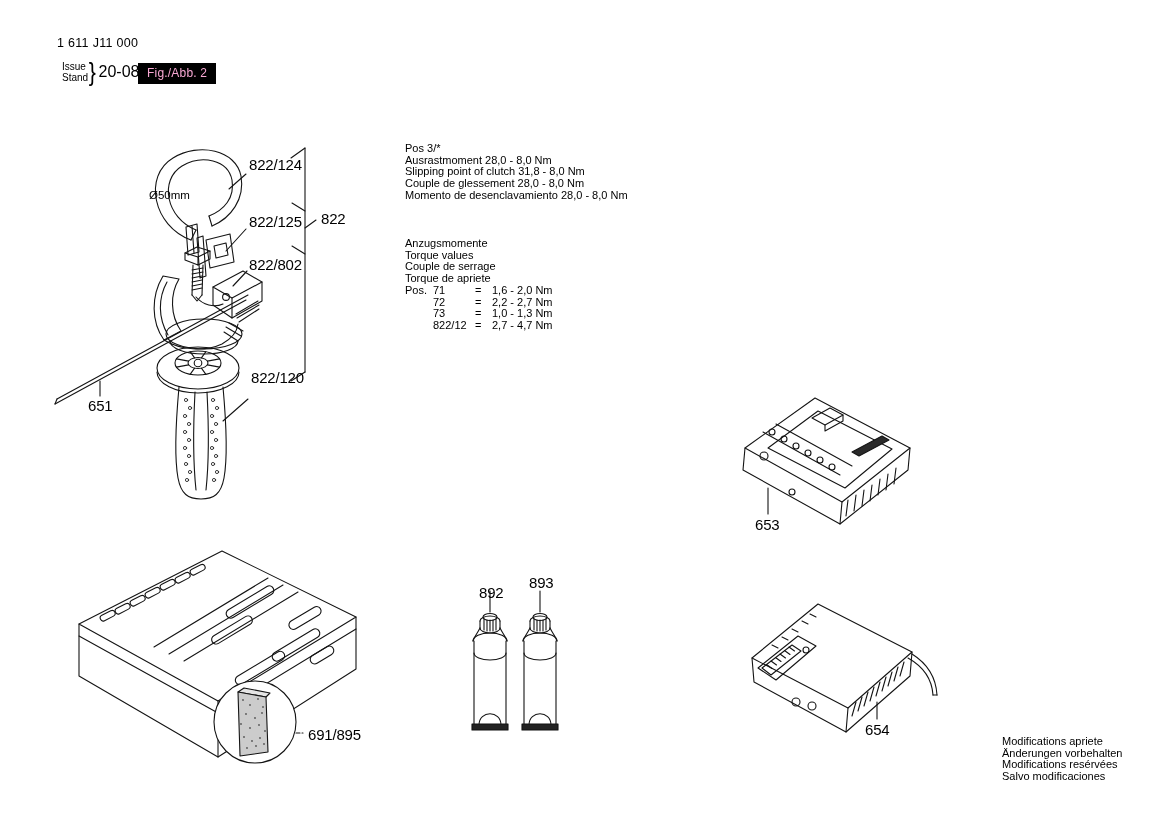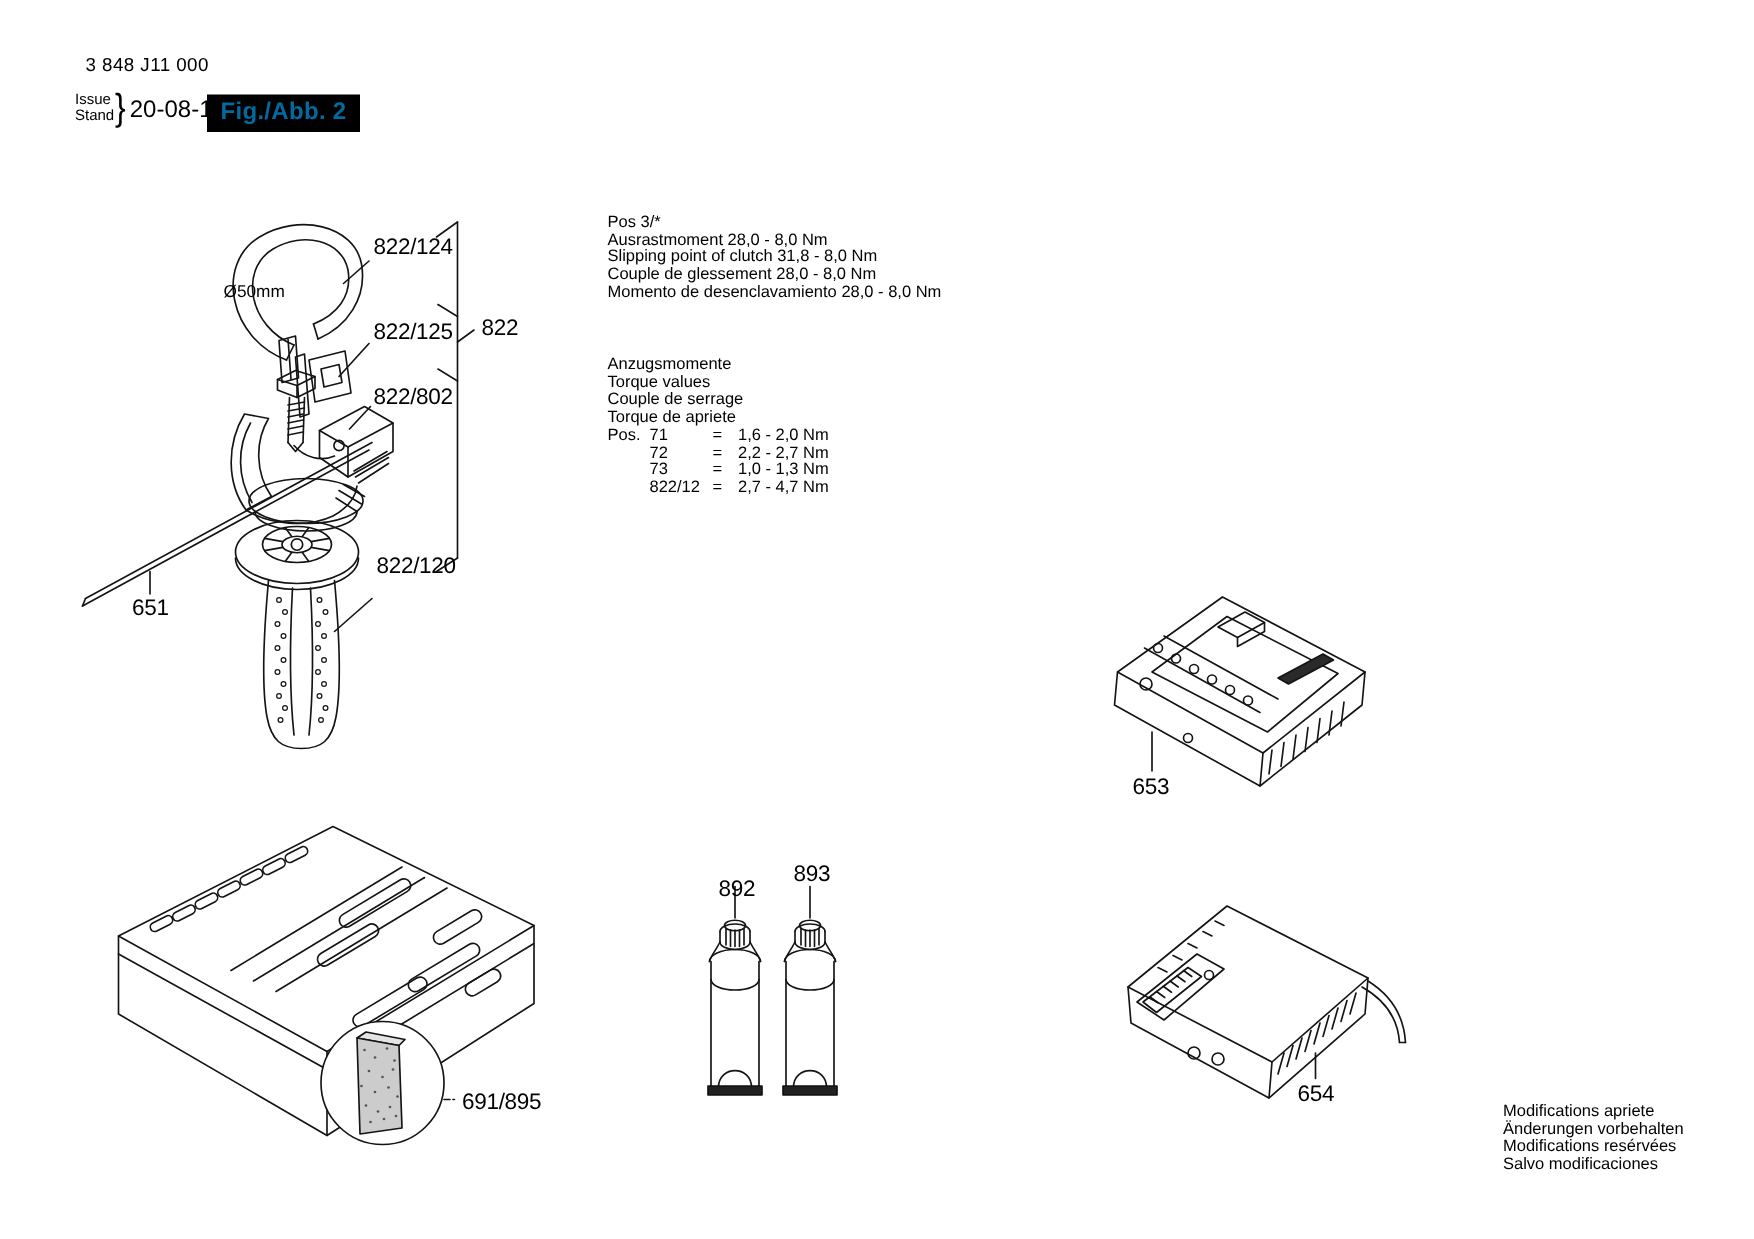--- a/index.html
+++ b/index.html
@@ -4,25 +4,25 @@
 <style>
   html,body{margin:0;padding:0}
   body{
     width:1169px;height:826px;position:relative;overflow:hidden;
     background:#ffffff;color:#000;
     font-family:"Liberation Sans", sans-serif;
   }
   .abs{position:absolute}
   svg{position:absolute;left:0;top:0}
   .doc-number{left:57px;top:36px;font-size:12.5px;letter-spacing:.3px;white-space:nowrap}
-  .issue-block{left:50px;top:61px;display:flex;align-items:flex-end;white-space:nowrap}
+  .issue-block{left:62px;top:61px;display:flex;align-items:center;white-space:nowrap}
   .issue-col{display:flex;flex-direction:column;font-size:10px;line-height:11px}
   .brace{font-size:25px;font-weight:400;line-height:22px;margin:0 1px 0 0;transform:scaleX(.85)}
   .issue-date{font-size:16px;margin-left:1px}
-  .fig-box{left:138px;top:63px;background:#000;color:#0369a1;font-weight:700;font-size:16px;
+  .fig-box{left:138px;top:63px;background:#000;color:#f9a8d4;font-weight:400;font-size:12px;
            padding:3px 9px 4px 9px;letter-spacing:.2px;white-space:nowrap}
   .note{font-size:11px;line-height:11.7px;white-space:nowrap}
   .note-clutch{left:405px;top:143px}
   .note-torque{left:405px;top:238px}
   .note-footer{left:1002px;top:736px}
   .trow{display:flex}
   .tc1{width:28px}
   .tc2{width:42px}
   .tc3{width:17px}
   .partlabel{position:absolute;font-weight:400;font-size:15px;letter-spacing:-.2px;white-space:nowrap}
@@ -284,21 +284,21 @@
         <circle cx="244" cy="737" r=".9"></circle>
       <circle cx="252" cy="741" r=".9"></circle>
         <circle cx="260" cy="738" r=".9"></circle>
         <circle cx="247" cy="748" r=".9"></circle>
       <circle cx="256" cy="746" r=".9"></circle>
         <circle cx="264" cy="744" r=".9"></circle>
     </g>
   </g>
 </svg>
 
-<div class="abs doc-number">3 848 J11 000</div>
+<div class="abs doc-number">1 611 J11 000</div>
 
 <div class="abs issue-block">
   <span class="issue-col">
     <span>Issue</span>
     <span>Stand</span>
   </span>
   <span class="brace">}</span>
   <span class="issue-date">20-08-19</span>
 </div>
 

